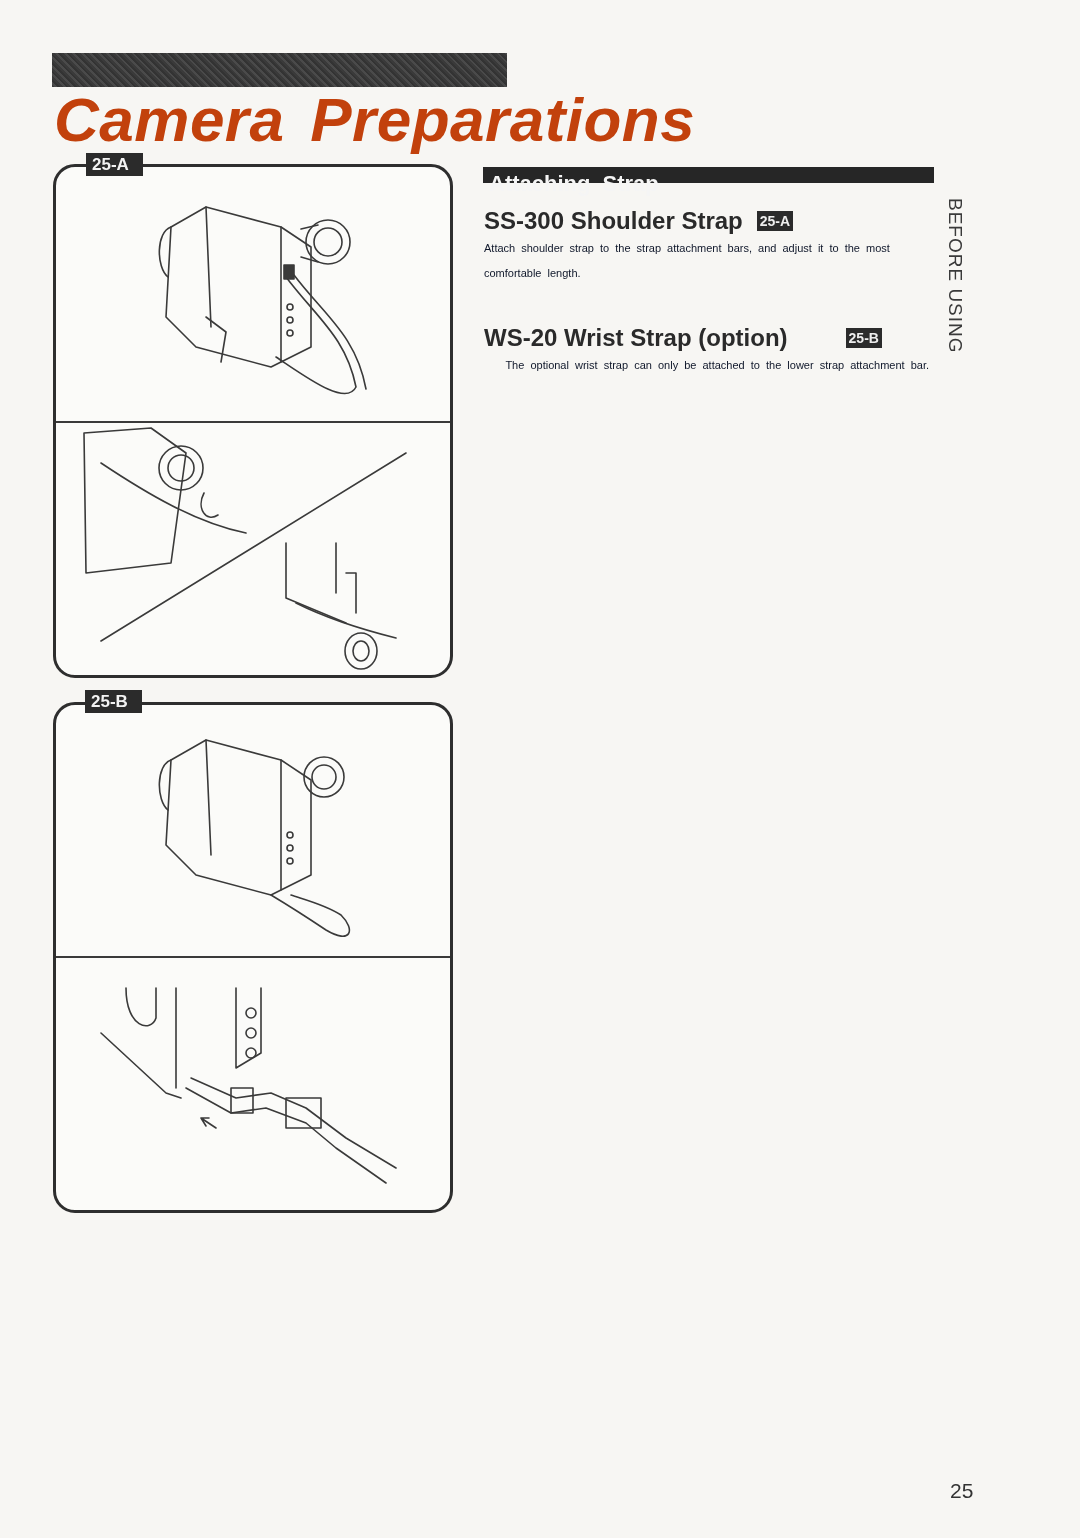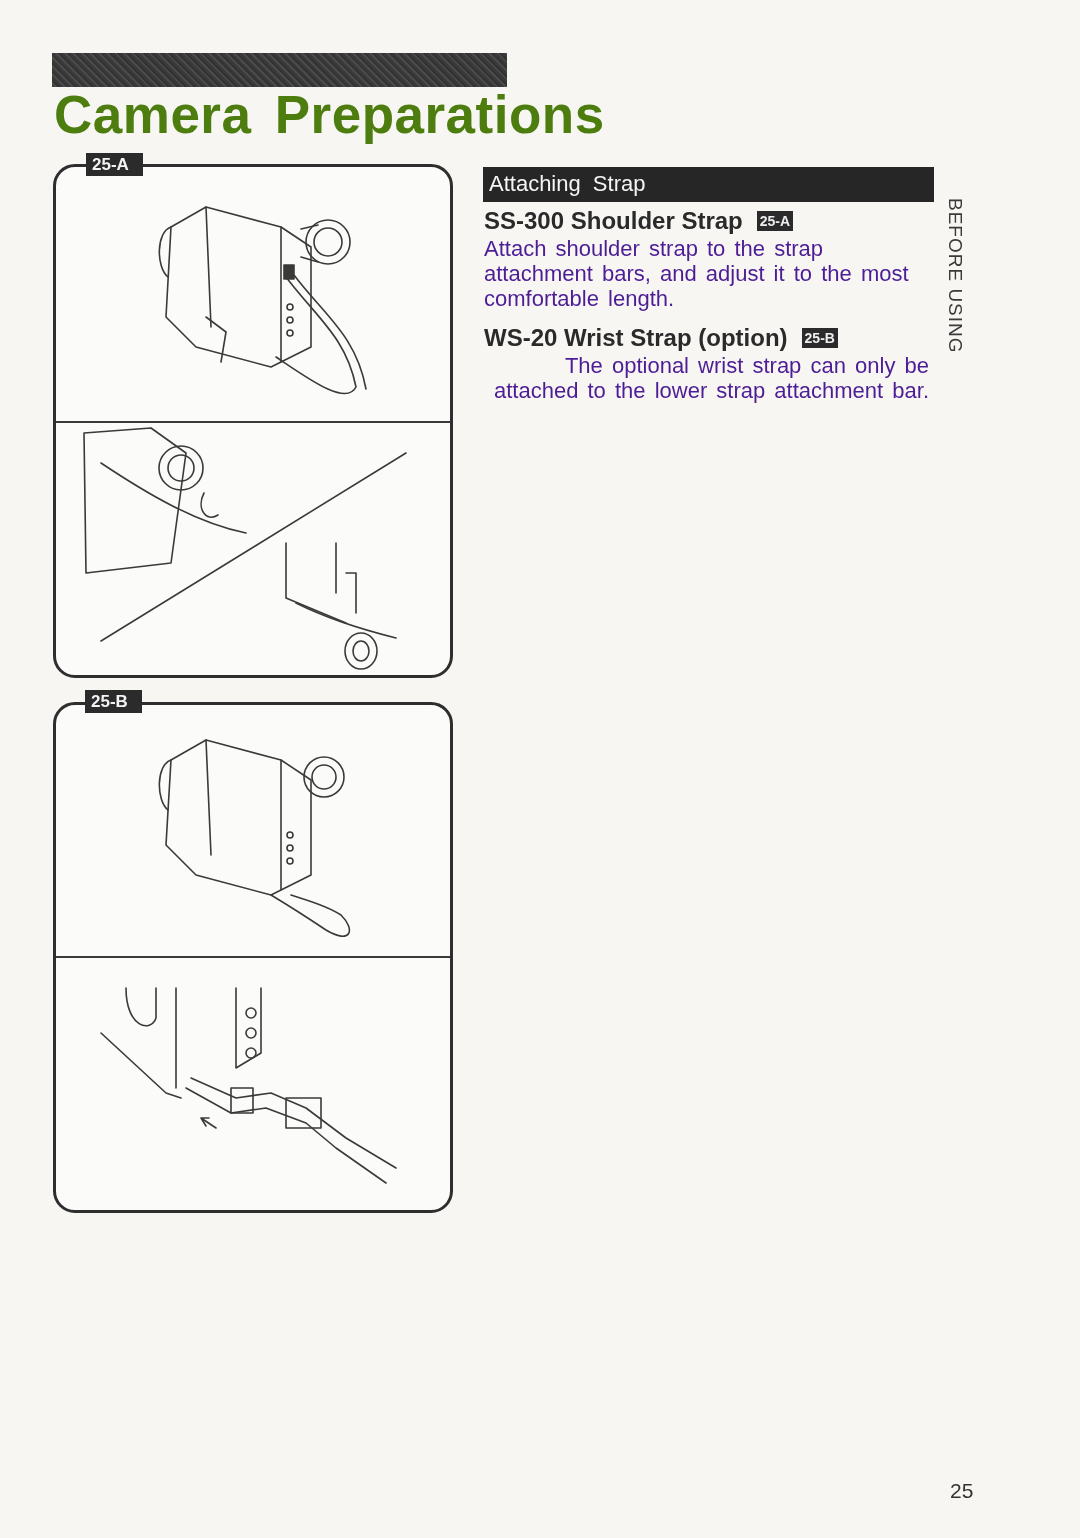--- a/index.html
+++ b/index.html
@@ -8,53 +8,53 @@
       background: #f7f6f3;
       font-family: "Liberation Sans", sans-serif;
       color: #2b2b2b;
     }
     .abs { position: absolute; }
     .title-bar {
       left: 52px; top: 53px; width: 455px; height: 34px;
       background: repeating-linear-gradient(45deg, #3a3a3a 0 2px, #4a4a4a 2px 4px, #333 4px 6px);
     }
     .page-title {
-      left: 54px; top: 84px; font-size: 53px; font-weight: bold; color: #4d7c0f;
-      letter-spacing: 0.5px; white-space: nowrap; word-spacing: 8px;
+      left: 54px; top: 84px; font-size: 62px; font-weight: bold; color: #c2410c;
+      letter-spacing: 0.5px; white-space: nowrap; word-spacing: 8px; font-style: italic;
     }
     .frame {
       border: 3px solid #2e2e2e; border-radius: 22px; background: #fbfbf9;
       box-sizing: border-box;
     }
     .frame-a { left: 53px; top: 164px; width: 400px; height: 514px; }
     .frame-b { left: 53px; top: 702px; width: 400px; height: 511px; }
     .divider { position: absolute; left: 0; right: 0; height: 0; border-top: 2px solid #3a3a3a; }
     .badge {
       background: #2b2b2b; color: #f3f3f3; font-weight: bold; font-size: 17px;
       padding: 1px 6px; line-height: 21px; white-space: nowrap;
     }
     .badge-a { left: 86px; top: 153px; width: 45px; }
     .badge-b { left: 85px; top: 690px; width: 45px; }
     .section-bar {
-      left: 483px; top: 167px; width: 451px; height: 35px;
-      background: #262626; color: #f5f5f5; font-weight: normal; font-size: 22px;
+      left: 483px; top: 167px; width: 451px; height: 16px;
+      background: #262626; color: #f5f5f5; font-weight: bold; font-size: 22px;
       line-height: 33px; box-sizing: border-box; padding-left: 6px; word-spacing: 6px;
     }
     .sub-head {
       font-size: 24px; font-weight: bold; color: #2a2a2a; white-space: nowrap;
       display: flex; align-items: center;
     }
     .sub-head .inline-badge {
       display: inline-block; background: #2b2b2b; color: #eee; font-size: 14px;
       font-weight: bold; padding: 0 3px; margin-left: 14px; line-height: 20px; height: 20px;
     }
     .sh1 { left: 484px; top: 207px; }
-    .sh2 { left: 484px; top: 324px; }
+    .sh2 { left: 484px; top: 324px; gap: 44px; }
     .body-text {
-      font-size: 22px; line-height: 25px; color: #4c1d95; width: 445px;
+      font-size: 11px; line-height: 25px; color: #0f172a; width: 445px;
       word-spacing: 3px;
     }
     .bt1 { left: 484px; top: 236px; }
     .bt2 { left: 484px; top: 353px; text-align: right; }
     .side-tab {
       left: 944px; top: 198px; writing-mode: vertical-rl; font-size: 19px;
       color: #3a3a3a; letter-spacing: 1px; white-space: nowrap;
     }
     .page-number { left: 950px; top: 1479px; font-size: 21px; font-weight: normal; color: #333; }
     svg.illus { position: absolute; }

